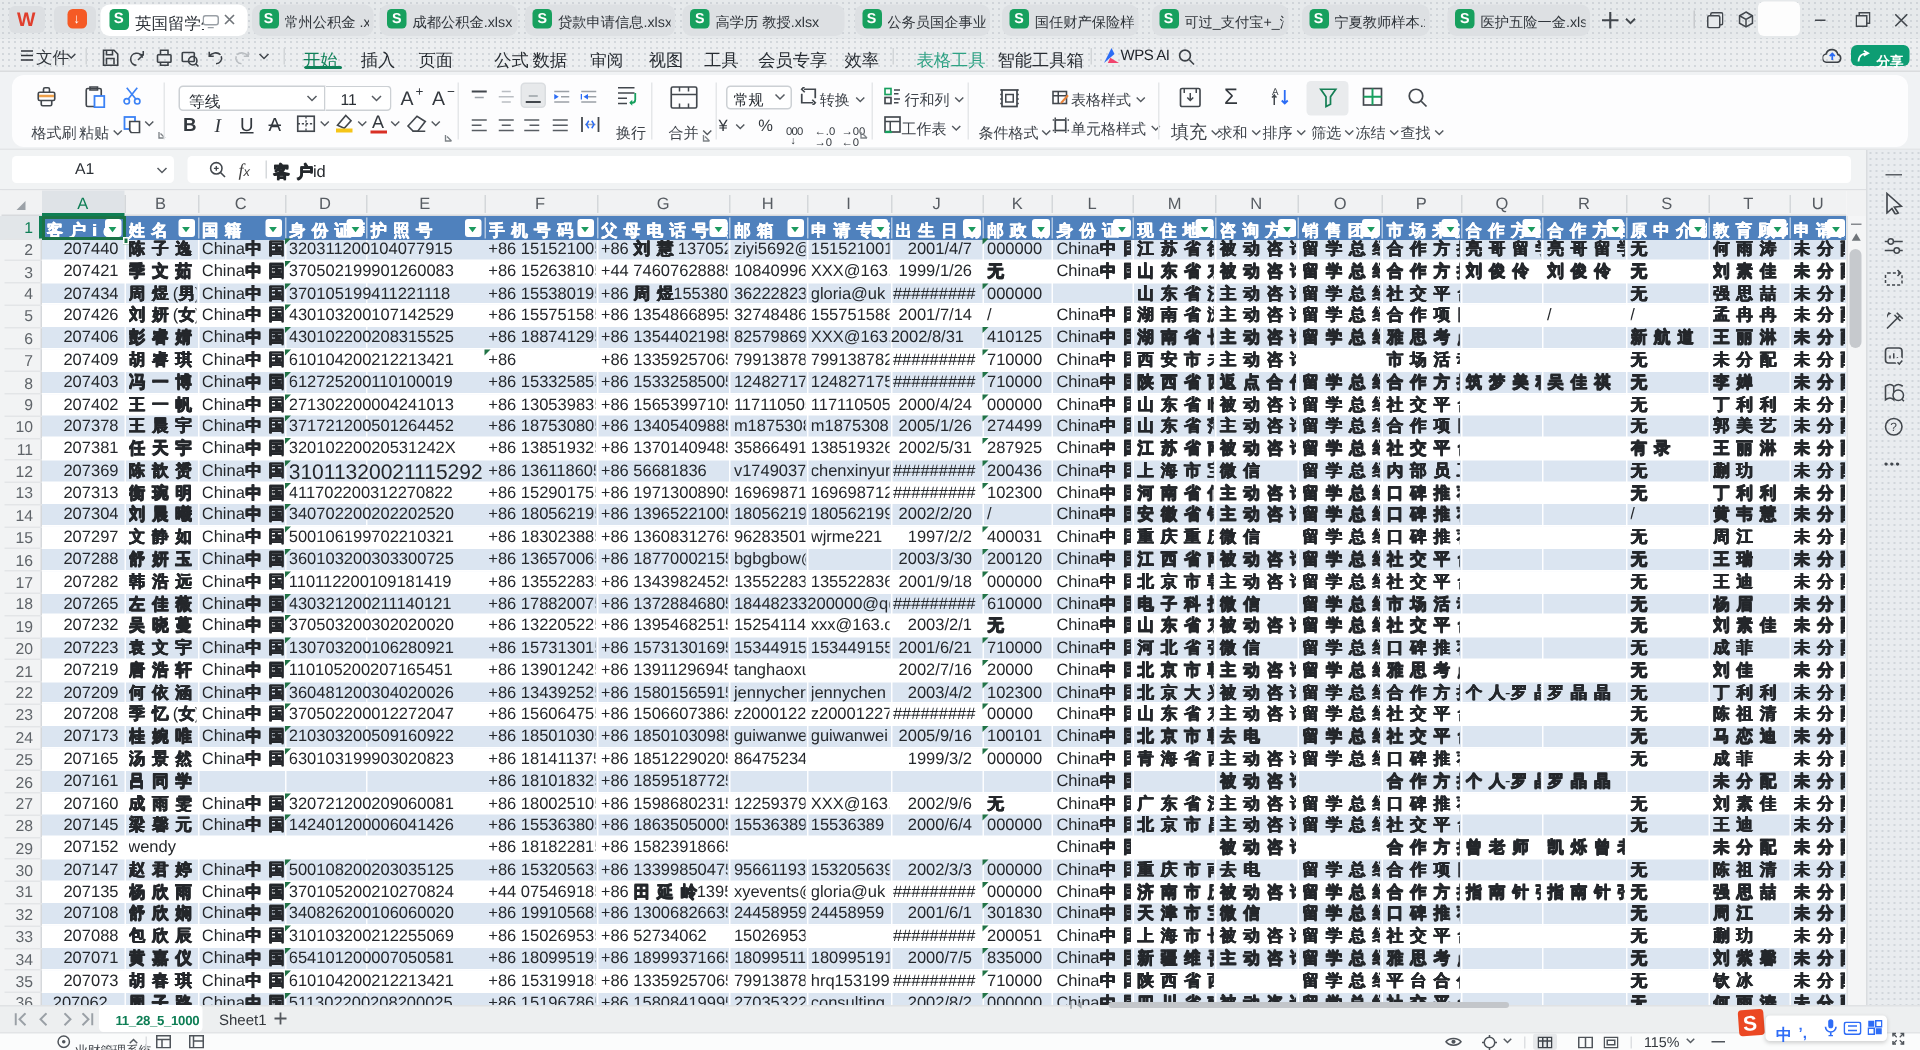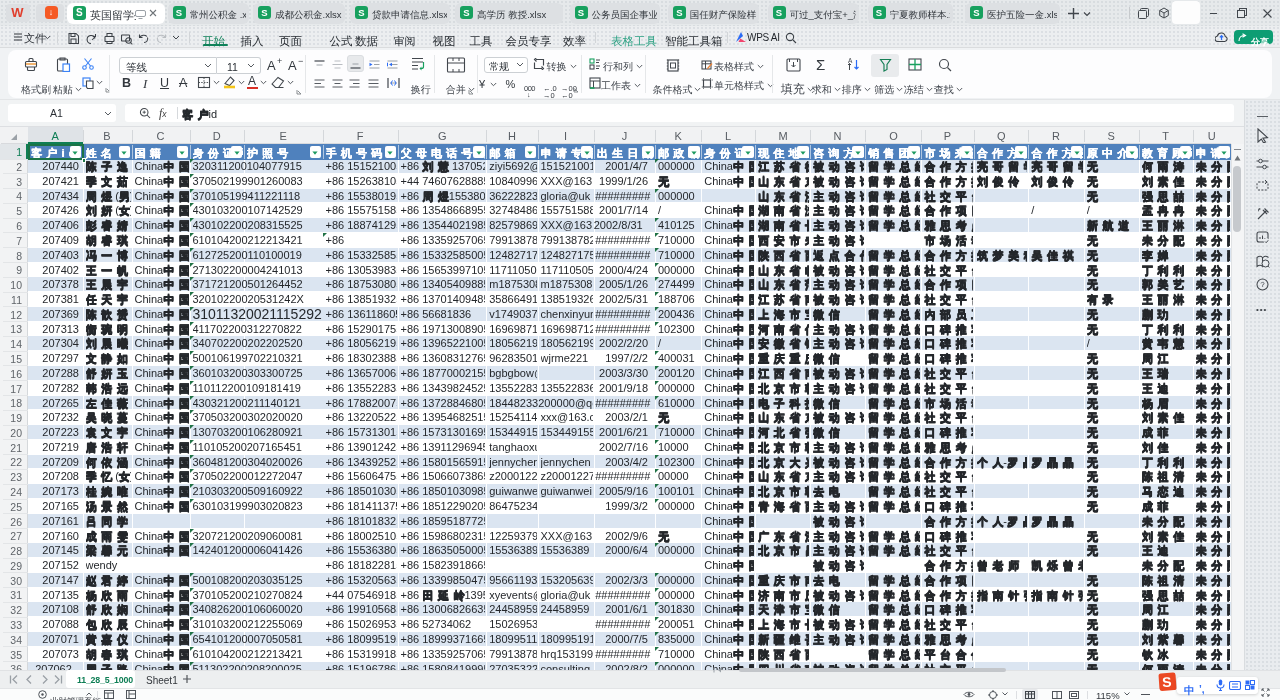--- a/index.html
+++ b/index.html
@@ -898,21 +898,21 @@
     <div class="ab" style="left:655px;top:133.02px;width:0px;height:0px;width:0;height:0;border-top:4px solid #217346;border-right:4px solid transparent"></div>
     <div class="ab" style="left:28px;top:147.8px;font-size:11px;color:#24272b;line-height:14.78px;height:14.78px;overflow:hidden;white-space:nowrap;width:51px;text-align:right">207381</div>
     <div class="ab" style="left:85.5px;top:147.8px;font-size:11px;color:#24272b;line-height:14.78px;height:14.78px;overflow:hidden;white-space:nowrap;width:45px"><i class="j">任天宇</i> (</div>
     <div class="ab" style="left:134.5px;top:147.8px;font-size:11px;color:#24272b;line-height:14.78px;height:14.78px;overflow:hidden;white-space:nowrap;width:54px">China<i class="j">中国</i></div>
     <div class="ab" style="left:192.5px;top:147.8px;font-size:11px;color:#24272b;line-height:14.78px;height:14.78px;overflow:hidden;white-space:nowrap;width:129px">32010220020531242X</div>
     <div class="ab" style="left:325.5px;top:147.8px;font-size:11px;color:#24272b;line-height:14.78px;height:14.78px;overflow:hidden;white-space:nowrap;width:71px">+86 138519325</div>
     <div class="ab" style="left:400.5px;top:147.8px;font-size:11px;color:#24272b;line-height:14.78px;height:14.78px;overflow:hidden;white-space:nowrap;width:84.75px">+86 13701409485</div>
     <div class="ab" style="left:489.25px;top:147.8px;font-size:11px;color:#24272b;line-height:14.78px;height:14.78px;overflow:hidden;white-space:nowrap;width:47.25px">358664913</div>
     <div class="ab" style="left:540.5px;top:147.8px;font-size:11px;color:#24272b;line-height:14.78px;height:14.78px;overflow:hidden;white-space:nowrap;width:52.25px">138519326</div>
     <div class="ab" style="left:593.75px;top:147.8px;font-size:11px;color:#24272b;line-height:14.78px;height:14.78px;overflow:hidden;white-space:nowrap;width:54.25px;text-align:right">2002/5/31</div>
-    <div class="ab" style="left:658px;top:147.8px;font-size:11px;color:#24272b;line-height:14.78px;height:14.78px;overflow:hidden;white-space:nowrap;width:42.25px">188706</div>
+    <div class="ab" style="left:658px;top:147.8px;font-size:11px;color:#24272b;line-height:14.78px;height:14.78px;overflow:hidden;white-space:nowrap;width:42.25px">287925</div>
     <div class="ab" style="left:704.25px;top:147.8px;font-size:11px;color:#24272b;line-height:14.78px;height:14.78px;overflow:hidden;white-space:nowrap;width:49.75px">China<i class="j">中国</i></div>
     <div class="ab" style="left:758px;top:147.8px;font-size:11px;color:#24272b;line-height:14.78px;height:14.78px;overflow:hidden;white-space:nowrap;width:51px"><i class="j">江苏省南京</i></div>
     <div class="ab" style="left:813px;top:147.8px;font-size:11px;color:#24272b;line-height:14.78px;height:14.78px;overflow:hidden;white-space:nowrap;width:51px"><i class="j">被动咨询</i></div>
     <div class="ab" style="left:868px;top:147.8px;font-size:11px;color:#24272b;line-height:14.78px;height:14.78px;overflow:hidden;white-space:nowrap;width:52.25px"><i class="j">留学总经办</i></div>
     <div class="ab" style="left:924.25px;top:147.8px;font-size:11px;color:#24272b;line-height:14.78px;height:14.78px;overflow:hidden;white-space:nowrap;width:48.5px"><i class="j">社交平台</i>,/</div>
     <div class="ab" style="left:1086.75px;top:147.8px;font-size:11px;color:#24272b;line-height:14.78px;height:14px;overflow:hidden;white-space:nowrap;width:51px"><i class="j">有录</i></div>
     <div class="ab" style="left:1141.75px;top:147.8px;font-size:11px;color:#24272b;line-height:14.78px;height:14.78px;overflow:hidden;white-space:nowrap;width:49.75px"><i class="j">王丽淋</i></div>
     <div class="ab" style="left:1195.5px;top:147.8px;font-size:11px;color:#24272b;line-height:14.78px;height:14.78px;overflow:hidden;white-space:nowrap;width:34.5px"><i class="j">未分配</i></div>
     <div class="ab" style="left:189.5px;top:147.8px;width:0px;height:0px;width:0;height:0;border-top:4px solid #217346;border-right:4px solid transparent"></div>
     <div class="ab" style="left:655px;top:147.8px;width:0px;height:0px;width:0;height:0;border-top:4px solid #217346;border-right:4px solid transparent"></div>
@@ -1093,21 +1093,21 @@
     <div class="ab" style="left:189.5px;top:280.82px;width:0px;height:0px;width:0;height:0;border-top:4px solid #217346;border-right:4px solid transparent"></div>
     <div class="ab" style="left:655px;top:280.82px;width:0px;height:0px;width:0;height:0;border-top:4px solid #217346;border-right:4px solid transparent"></div>
     <div class="ab" style="left:28px;top:295.6px;font-size:11px;color:#24272b;line-height:14.78px;height:14.78px;overflow:hidden;white-space:nowrap;width:51px;text-align:right">207219</div>
     <div class="ab" style="left:85.5px;top:295.6px;font-size:11px;color:#24272b;line-height:14.78px;height:14.78px;overflow:hidden;white-space:nowrap;width:45px"><i class="j">唐浩轩</i> (</div>
     <div class="ab" style="left:134.5px;top:295.6px;font-size:11px;color:#24272b;line-height:14.78px;height:14.78px;overflow:hidden;white-space:nowrap;width:54px">China<i class="j">中国</i></div>
     <div class="ab" style="left:192.5px;top:295.6px;font-size:11px;color:#24272b;line-height:14.78px;height:14.78px;overflow:hidden;white-space:nowrap;width:129px">110105200207165451</div>
     <div class="ab" style="left:325.5px;top:295.6px;font-size:11px;color:#24272b;line-height:14.78px;height:14.78px;overflow:hidden;white-space:nowrap;width:71px">+86 139012425</div>
     <div class="ab" style="left:400.5px;top:295.6px;font-size:11px;color:#24272b;line-height:14.78px;height:14.78px;overflow:hidden;white-space:nowrap;width:84.75px">+86 13911296945</div>
     <div class="ab" style="left:489.25px;top:295.6px;font-size:11px;color:#24272b;line-height:14.78px;height:14.78px;overflow:hidden;white-space:nowrap;width:47.25px">tanghaoxu</div>
     <div class="ab" style="left:593.75px;top:295.6px;font-size:11px;color:#24272b;line-height:14.78px;height:14.78px;overflow:hidden;white-space:nowrap;width:54.25px;text-align:right">2002/7/16</div>
-    <div class="ab" style="left:658px;top:295.6px;font-size:11px;color:#24272b;line-height:14.78px;height:14.78px;overflow:hidden;white-space:nowrap;width:42.25px">10000</div>
+    <div class="ab" style="left:658px;top:295.6px;font-size:11px;color:#24272b;line-height:14.78px;height:14.78px;overflow:hidden;white-space:nowrap;width:42.25px">20000</div>
     <div class="ab" style="left:704.25px;top:295.6px;font-size:11px;color:#24272b;line-height:14.78px;height:14.78px;overflow:hidden;white-space:nowrap;width:49.75px">China<i class="j">中国</i></div>
     <div class="ab" style="left:758px;top:295.6px;font-size:11px;color:#24272b;line-height:14.78px;height:14.78px;overflow:hidden;white-space:nowrap;width:51px"><i class="j">北京市朝阳</i></div>
     <div class="ab" style="left:813px;top:295.6px;font-size:11px;color:#24272b;line-height:14.78px;height:14.78px;overflow:hidden;white-space:nowrap;width:51px"><i class="j">主动咨询</i></div>
     <div class="ab" style="left:868px;top:295.6px;font-size:11px;color:#24272b;line-height:14.78px;height:14.78px;overflow:hidden;white-space:nowrap;width:52.25px"><i class="j">留学总经办</i></div>
     <div class="ab" style="left:924.25px;top:295.6px;font-size:11px;color:#24272b;line-height:14.78px;height:14.78px;overflow:hidden;white-space:nowrap;width:48.5px"><i class="j">雅思考点</i>,</div>
     <div class="ab" style="left:1086.75px;top:295.6px;font-size:11px;color:#24272b;line-height:14.78px;height:14.78px;overflow:hidden;white-space:nowrap;width:51px"><i class="j">无</i></div>
     <div class="ab" style="left:1141.75px;top:295.6px;font-size:11px;color:#24272b;line-height:14.78px;height:14.78px;overflow:hidden;white-space:nowrap;width:49.75px"><i class="j">刘佳</i></div>
     <div class="ab" style="left:1195.5px;top:295.6px;font-size:11px;color:#24272b;line-height:14.78px;height:14.78px;overflow:hidden;white-space:nowrap;width:34.5px"><i class="j">未分配</i></div>
     <div class="ab" style="left:189.5px;top:295.6px;width:0px;height:0px;width:0;height:0;border-top:4px solid #217346;border-right:4px solid transparent"></div>
     <div class="ab" style="left:655px;top:295.6px;width:0px;height:0px;width:0;height:0;border-top:4px solid #217346;border-right:4px solid transparent"></div>

